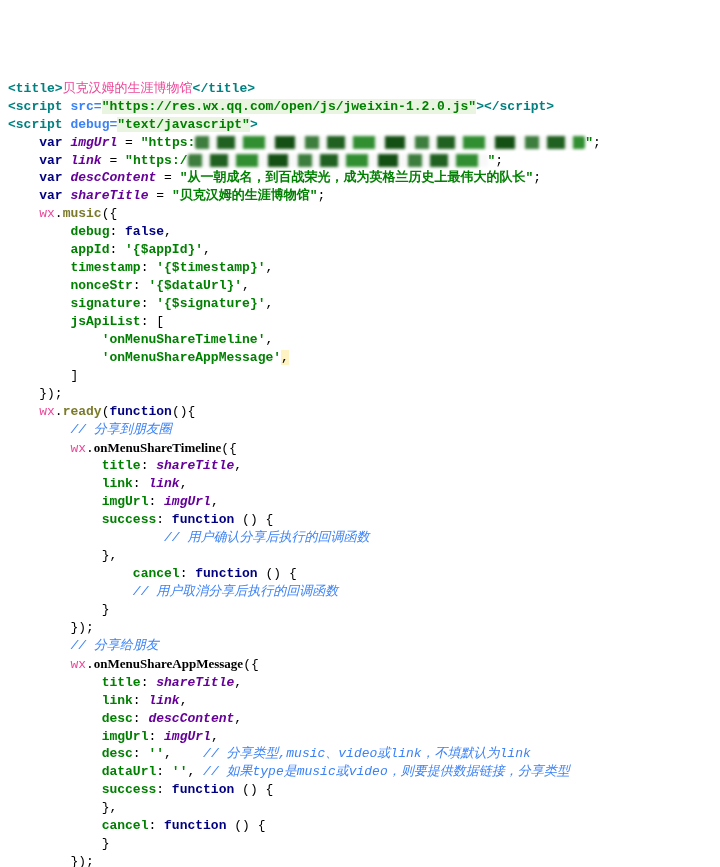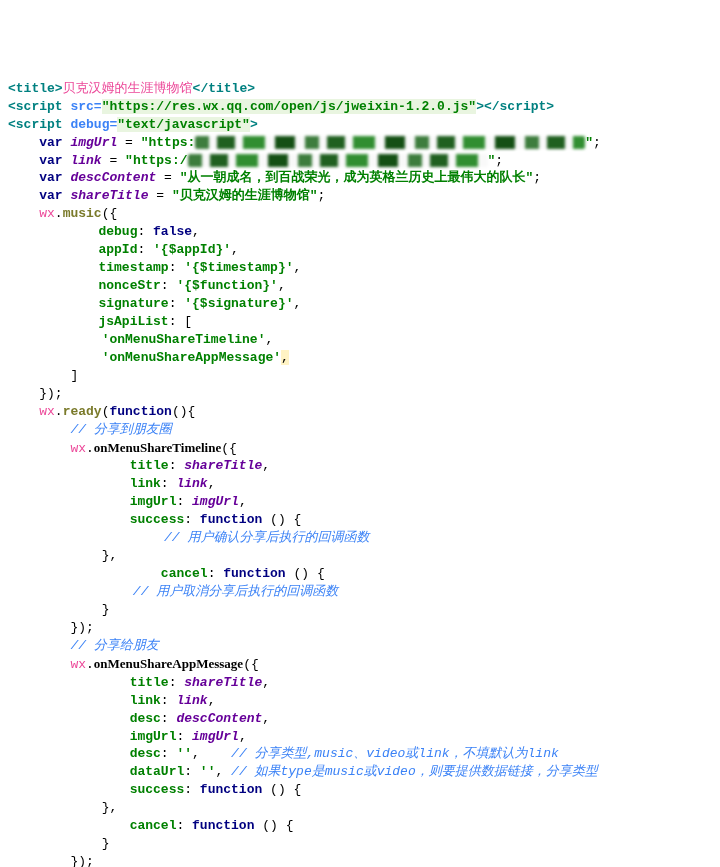--- a/index.html
+++ b/index.html
@@ -15,21 +15,21 @@
     width: 720px;
     box-sizing: border-box;
   }
   .tag   { color: #008080; font-weight: bold; }
   .attr  { color: #3b82f6; font-weight: bold; }
   .str   { color: #008000; font-weight: bold; }
   .kw    { color: #000080; font-weight: bold; }
   .var   { color: #660099; font-weight: bold; font-style: italic; }
   .fn    { color: #000; font-weight: bold; font-family: Liberation Serif, serif; }
   .call  { color: #7a7a2a; font-weight: bold; }
-  .prop  { color: #008000; font-weight: bold; margin-left: 28px; }
+  .prop  { color: #008000; font-weight: bold; }
   .cmt   { color: #3b82f6; font-style: italic; }
   .plain { color: #ec4899; }
   .punct { color: #000; }
   .hl    { background: #fff3c4; }
   .hl2   { background: #e9f5e0; }
   .blurspan {
     display:inline-block;
     vertical-align:middle;
     height:13px;
     background:
@@ -51,21 +51,21 @@
 <span class="tag">&lt;script</span> <span class="attr">src=</span><span class="hl2"><span class="str">"</span><span class="str">https://res.wx.qq.com/open/js/jweixin-1.2.0.js</span><span class="str">"</span></span><span class="tag">&gt;&lt;/script&gt;</span>
 <span class="tag">&lt;script</span> <span class="attr">debug=</span><span class="hl2"><span class="str">"</span><span class="str">text/javascript</span><span class="str">"</span></span><span class="tag">&gt;</span>
     <span class="kw">var</span> <span class="var">imgUrl</span> <span class="punct">=</span> <span class="str">"https:</span><span class="blurspan" style="width:390px"></span><span class="str">"</span><span class="punct">;</span>
     <span class="kw">var</span> <span class="var">link</span> <span class="punct">=</span> <span class="str">"https:/</span><span class="blurspan" style="width:300px"></span><span class="str">"</span><span class="punct">;</span>
     <span class="kw">var</span> <span class="var">descContent</span> <span class="punct">=</span> <span class="str">"从一朝成名，到百战荣光，成为英格兰历史上最伟大的队长"</span><span class="punct">;</span>
     <span class="kw">var</span> <span class="var">shareTitle</span> <span class="punct">=</span> <span class="str">"贝克汉姆的生涯博物馆"</span><span class="punct">;</span>
     <span class="plain">wx</span><span class="punct">.</span><span class="call">music</span><span class="punct">({</span>
         <span class="prop">debug</span><span class="punct">:</span> <span class="kw">false</span><span class="punct">,</span>
         <span class="prop">appId</span><span class="punct">:</span> <span class="str">'{$appId}'</span><span class="punct">,</span>
         <span class="prop">timestamp</span><span class="punct">:</span> <span class="str">'{$timestamp}'</span><span class="punct">,</span>
-        <span class="prop">nonceStr</span><span class="punct">:</span> <span class="str">'{$function}'</span><span class="punct">,</span>
+        <span class="prop">nonceStr</span><span class="punct">:</span> <span class="str">'{$dataUrl}'</span><span class="punct">,</span>
         <span class="prop">signature</span><span class="punct">:</span> <span class="str">'{$signature}'</span><span class="punct">,</span>
         <span class="prop">jsApiList</span><span class="punct">: [</span>
             <span class="str">'onMenuShareTimeline'</span><span class="punct">,</span>
             <span class="str">'onMenuShareAppMessage'</span><span class="hl"><span class="punct">,</span></span>
         <span class="punct">]</span>
     <span class="punct">});</span>
     <span class="plain">wx</span><span class="punct">.</span><span class="call">ready</span><span class="punct">(</span><span class="kw">function</span><span class="punct">(){</span>
         <span class="cmt">// 分享到朋友圈</span>
         <span class="plain">wx</span><span class="punct">.</span><span class="fn">onMenuShareTimeline</span><span class="punct">({</span>
             <span class="prop">title</span><span class="punct">:</span> <span class="var">shareTitle</span><span class="punct">,</span>

